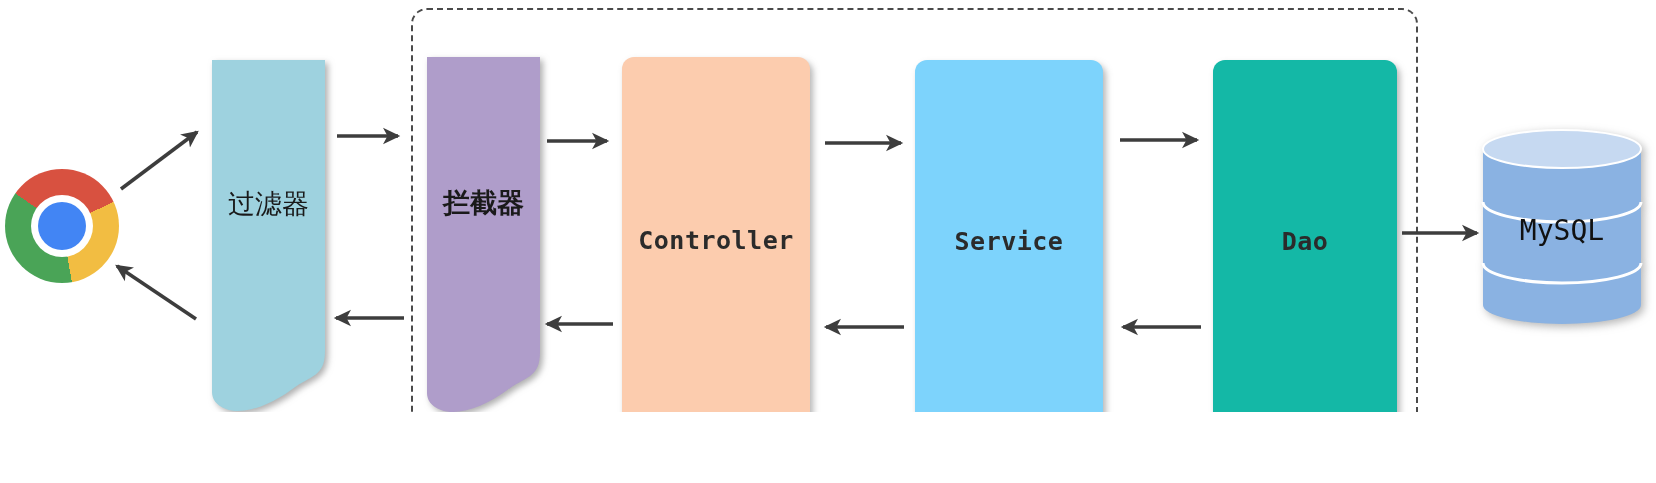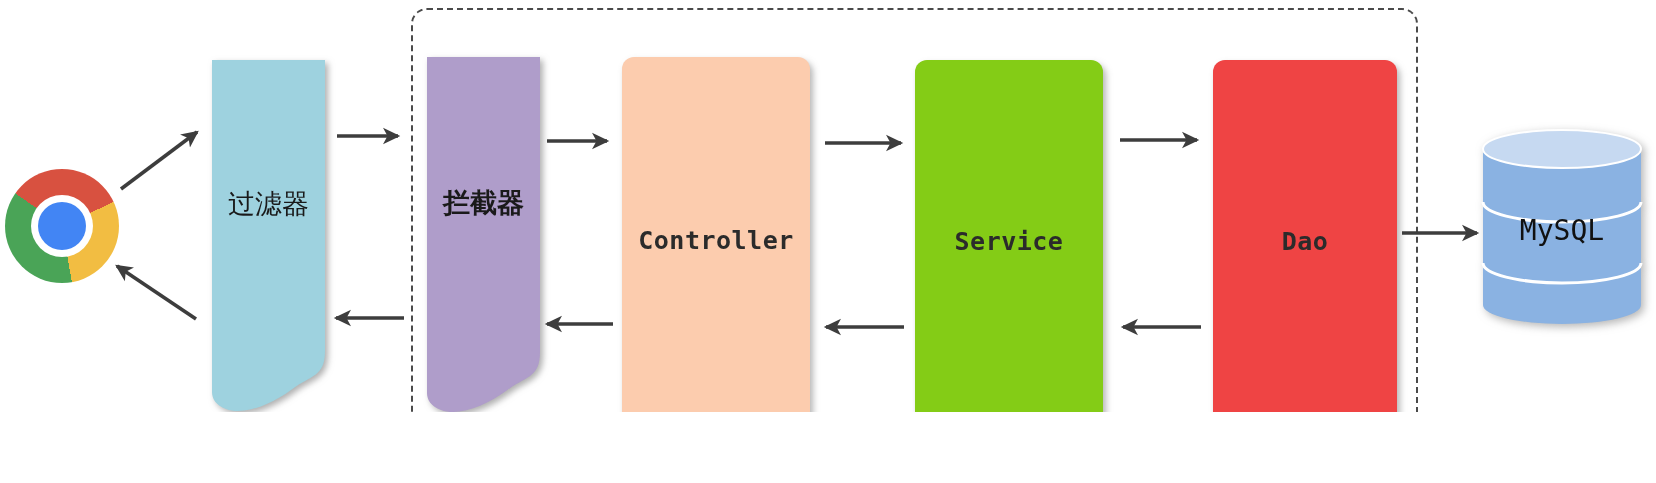--- a/index.html
+++ b/index.html
@@ -78,25 +78,25 @@
 
   <svg class="tape tape-interceptor" width="120" height="364" viewBox="0 0 120 364">
     <path d="M1,1 L114,1 L114,296 C114,322 100,320 80,335 C61,349 33,361 15,354 C5,350 1,344 1,337 Z" fill="#AF9DCA"></path>
   </svg>
   <div class="tape-label label-interceptor">拦截器</div>
 
   <div class="card card-controller" style="background-color: rgb(252, 204, 174);">
     <span class="card-label">Controller</span>
   </div>
 
-  <div class="card card-service" style="background-color: #84cc16;">
+  <div class="card card-service" style="background-color: #7dd3fc;">
     <span class="card-label">Service</span>
   </div>
 
-  <div class="card card-dao" style="background-color: #ef4444;">
+  <div class="card card-dao" style="background-color: #14b8a6;">
     <span class="card-label">Dao</span>
   </div>
 
   <svg class="cylinder" width="162" height="198" viewBox="0 0 162 198">
     <path d="M2,21 L160,21 L160,177 A79,19 0 0 1 2,177 Z" fill="#8AB2E2"></path>
     <ellipse cx="81" cy="21" rx="79" ry="19" stroke="#ffffff" stroke-width="2" fill="#C6D9F1"></ellipse>
     <path d="M2,74 A79,20 0 0 0 160,74" fill="none" stroke="#ffffff" stroke-width="3"></path>
     <path d="M2,135 A79,20 0 0 0 160,135" fill="none" stroke="#ffffff" stroke-width="3"></path>
   </svg>
   <div class="cylinder-label">MySQL</div>

